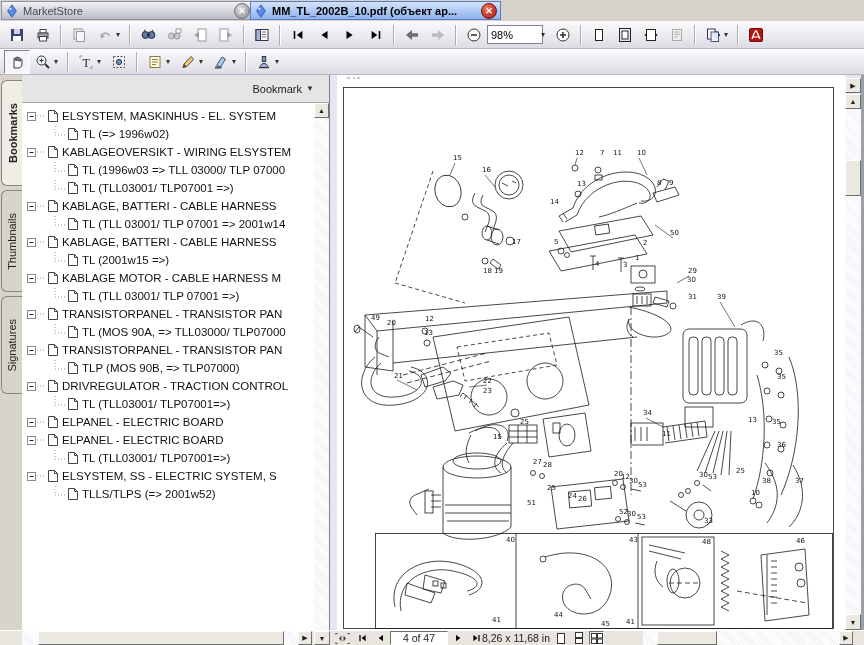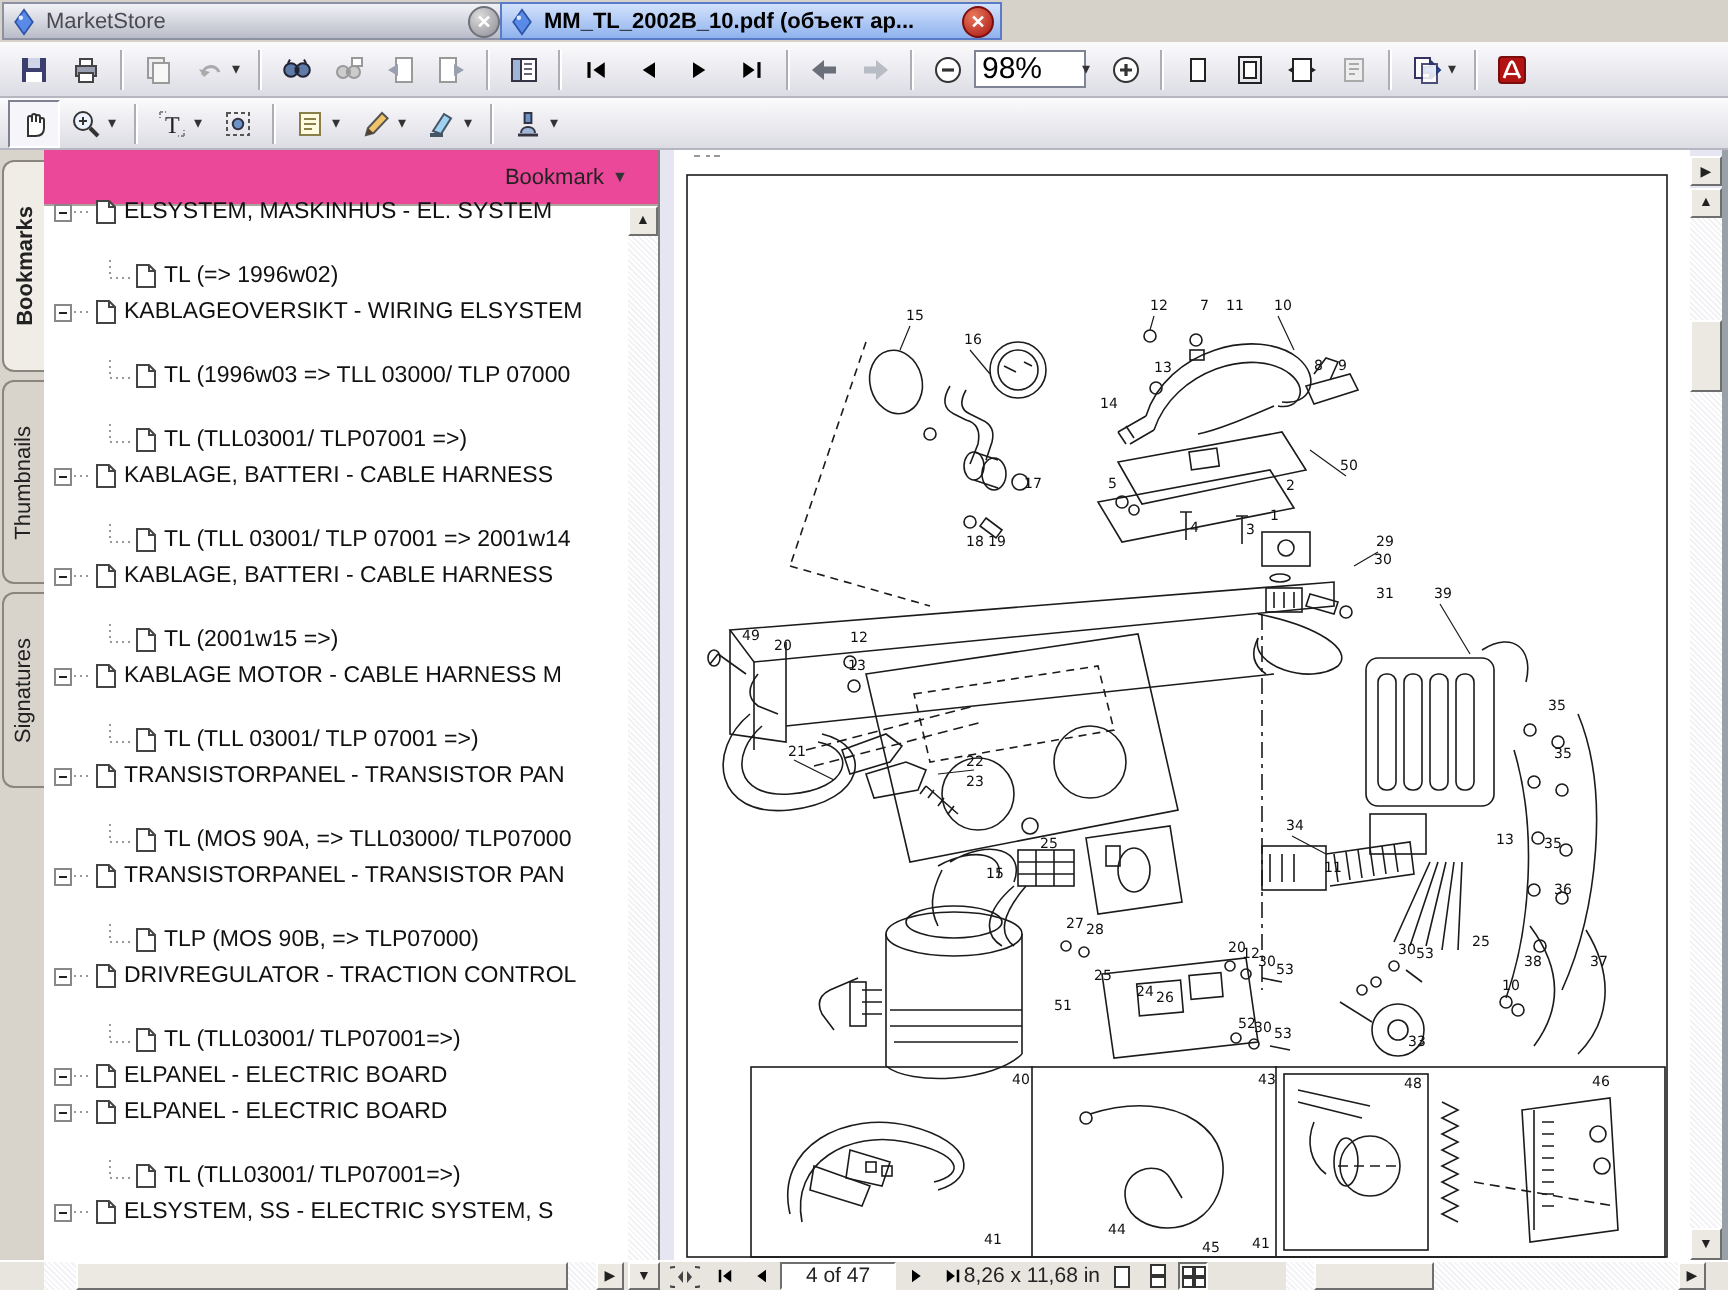--- a/index.html
+++ b/index.html
@@ -22,39 +22,39 @@
   
   .toolbar{position:absolute;left:0;width:864px;background:linear-gradient(#fbfbfd,#dcdce4);
            border-bottom:1px solid #b6b6c0;display:flex;align-items:center;box-sizing:border-box;padding-left:4px;}
   #toolbar1{top:21px;height:28px;}
   #toolbar2{top:49px;height:26px;}
   .tb{height:22px;min-width:24px;display:flex;align-items:center;justify-content:center;
       border:1px solid transparent;flex:0 0 auto;}
   .tb.pressed{border-color:#7e8290 #fff #fff #7e8290;background:#f6f6fa;}
   .dda{font-size:8px;color:#333;margin-left:-2px;width:9px;flex:0 0 auto;}
   .sep{width:1px;height:20px;background:#adadb6;border-right:1px solid #fff;margin:0 4px;flex:0 0 auto;}
-  .zoombox{width:48px;height:17px;border:1px solid #7f8494;font-size:15px;
+  .zoombox{width:48px;height:17px;border:1px solid #7f8494;font-size:11px;
            font-family:"Liberation Sans",sans-serif;padding:0 3px;background:#fff;}
   
   #main{position:absolute;left:0;top:75px;width:864px;height:555px;}
   #tabstrip{position:absolute;left:0;top:0;width:22px;height:555px;background:#d8d4cc;border-right:1px solid #a8a49c;}
   .vtab{position:absolute;left:1px;width:20px;border:1px solid #8a867e;border-right:none;
         border-radius:6px 0 0 6px;background:#d8d4cc;display:flex;align-items:center;justify-content:center;}
   .vtab span{writing-mode:vertical-rl;transform:rotate(180deg);font-size:11px;color:#222;}
   .vtab.active{background:#f0ede6;left:1px;width:21px;}
   .vtab.active span{font-weight:bold;}
   #panel{position:absolute;left:22px;top:0;width:308px;height:555px;background:#fff;border-right:1px solid #808080;box-sizing:border-box;}
-  #panel-header{position:absolute;left:0;top:0;width:307px;height:28px;background:#ec4899;
+  #panel-header{position:absolute;left:0;top:0;width:307px;height:28px;background:#e5e5e5;
                 border-bottom:1px solid #a8a49a;display:flex;align-items:center;justify-content:flex-end;
                 font-size:11px;color:#222;box-sizing:border-box;padding-right:14px;}
   #panel-header .dda{font-size:8px;margin-left:4px;}
-  #bookmark-tree{position:absolute;left:2px;top:22px;width:290px;height:520px;overflow:hidden;}
+  #bookmark-tree{position:absolute;left:2px;top:32px;width:290px;height:520px;overflow:hidden;}
   .bm-row{height:18px;display:flex;align-items:center;white-space:nowrap;overflow:hidden;font-size:11.5px;color:#111;}
   .bm-parent{padding-left:3px;}
-  .bm-child{padding-left:27px;margin-top:14px;}
+  .bm-child{padding-left:27px;}
   .bm-expand,.bm-conn,.bm-page,.bm-lconn{flex:0 0 auto;display:flex;align-items:center;}
   .bm-conn{margin:0 1px;}
   .bm-lconn{margin-right:2px;margin-top:-4px;}
   .bm-label{margin-left:3px;}
   
   .sb-track{background:#f3f2f5;background-image:repeating-linear-gradient(45deg,#fff 0 1px,transparent 1px 2px);}
   .sbtn{background:#ece9e2;border:1px solid;border-color:#fff #6f6f6f #6f6f6f #fff;
         display:flex;align-items:center;justify-content:center;font-size:7px;color:#222;box-sizing:border-box;}
   #bm-vscroll{position:absolute;left:292px;top:28px;width:15px;height:527px;}
   #bm-vscroll .up{position:absolute;top:0;left:0;width:15px;height:15px;}

